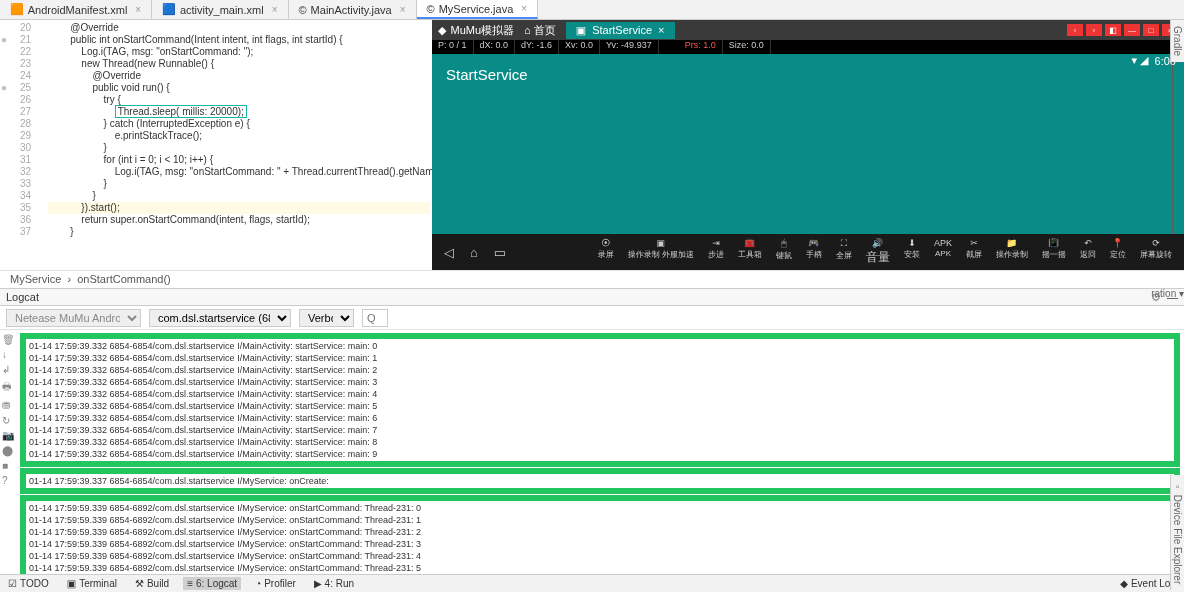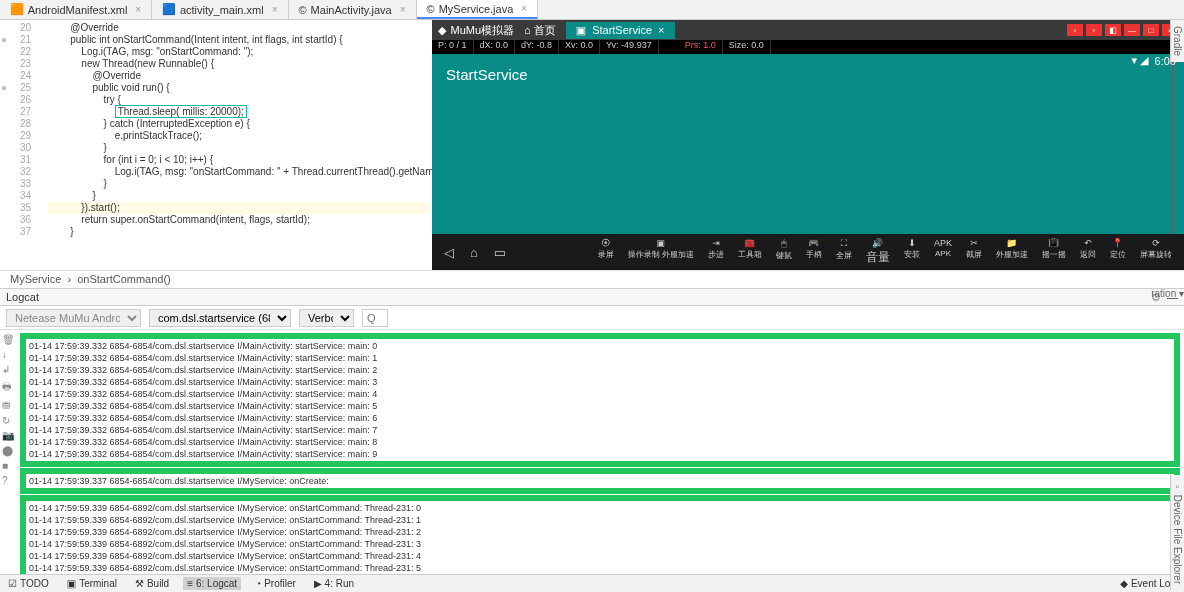--- a/index.html
+++ b/index.html
@@ -119,21 +119,21 @@
         <span class="emu-ctrl">▫</span>
         <span class="emu-ctrl">◧</span>
         <span class="emu-ctrl">—</span>
         <span class="emu-ctrl">□</span>
         <span class="emu-ctrl">×</span>
       </div>
     </div>
     <div class="emu-status">
       <span>P: 0 / 1</span>
         <span>dX: 0.0</span>
-        <span>dY: -0.8</span>
+        <span>dY: -1.6</span>
         <span>Xv: 0.0</span>
         <span>Yv: -49.937</span>
         <span class="red">Prs: 1.0</span>
         <span>Size: 0.0</span>
     </div>
     <div class="emu-statusbar">
         <span>▾ ◢</span>
         <span>6:00</span>
       </div>
     <div class="emu-app">
@@ -186,21 +186,21 @@
           <div class="tool">
             <span>APK</span>
             <span style="font-size:8px">APK</span>
           </div>
           <div class="tool">
             <span>✂</span>
             <span style="font-size:8px">截屏</span>
           </div>
           <div class="tool">
             <span>📁</span>
-            <span style="font-size:8px">外服加速</span>
+            <span style="font-size:8px">操作录制</span>
           </div>
           <div class="tool">
             <span>📳</span>
             <span style="font-size:8px">摇一摇</span>
           </div>
           <div class="tool">
             <span>↶</span>
             <span style="font-size:8px">返回</span>
           </div>
           <div class="tool">

